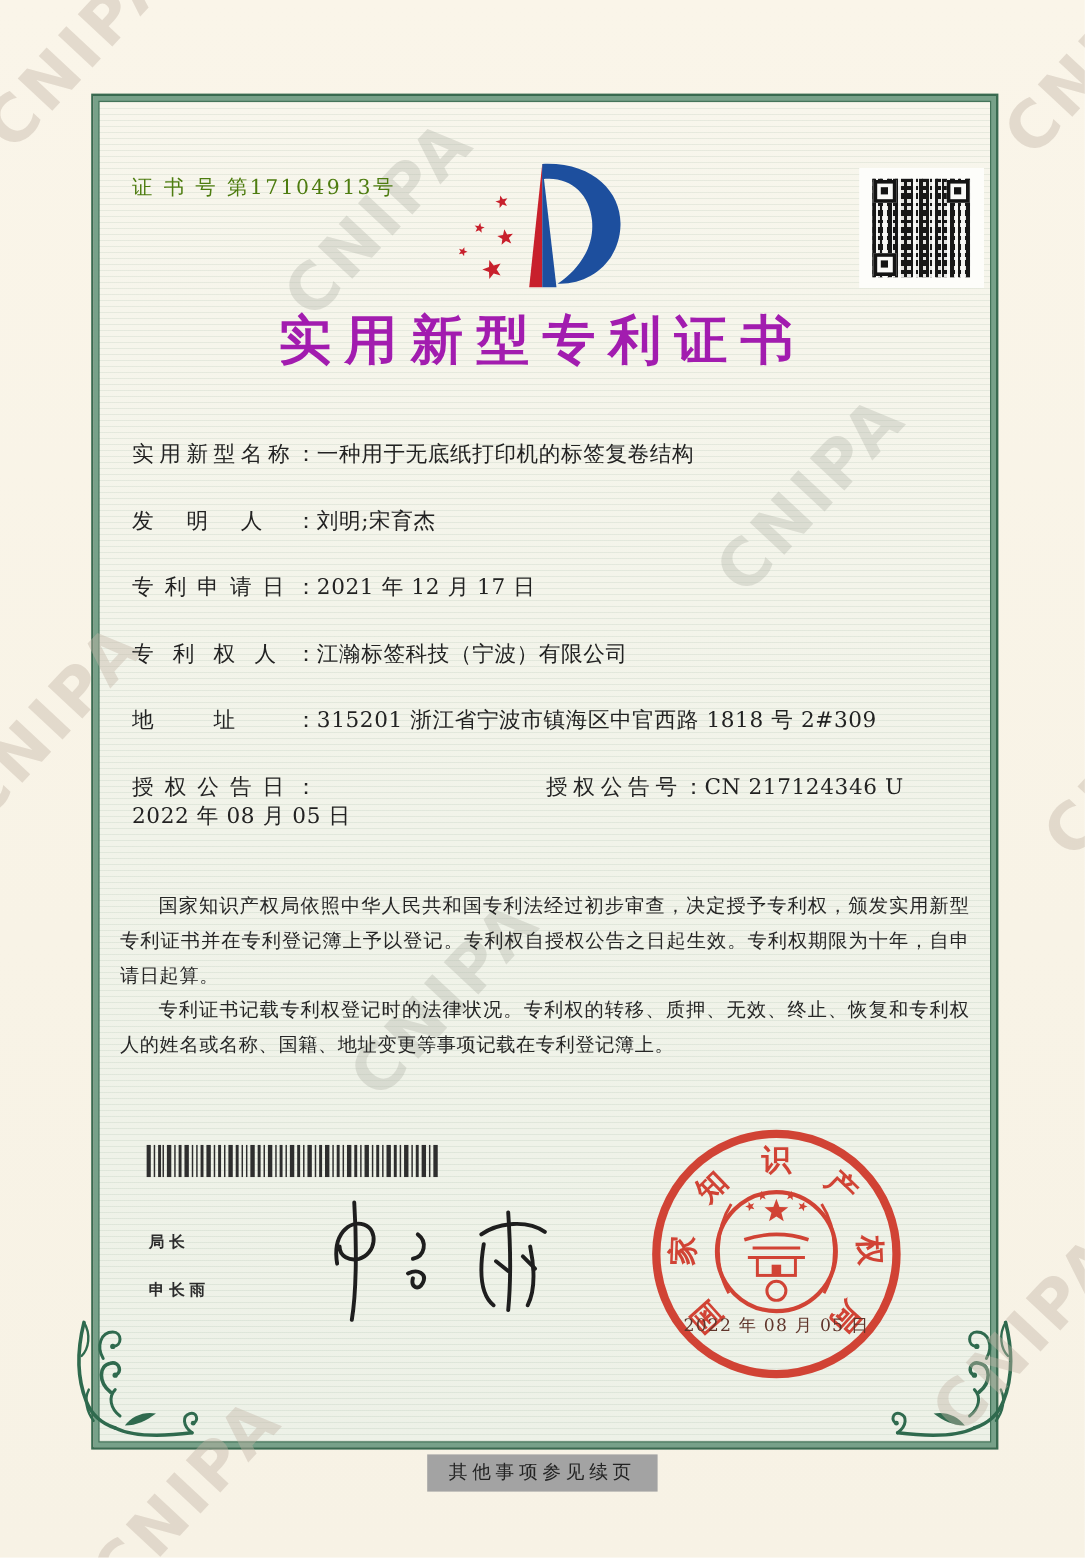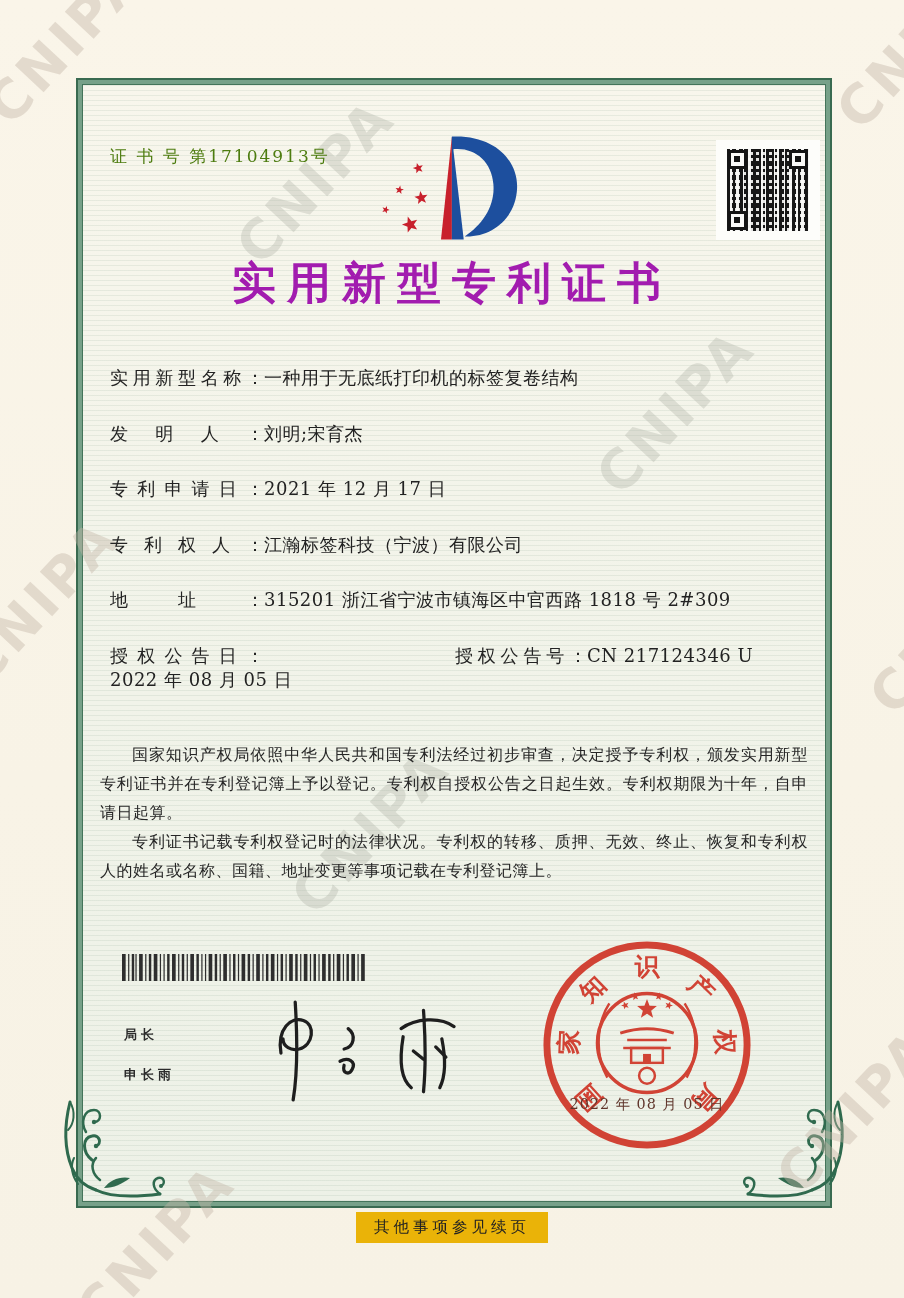--- a/index.html
+++ b/index.html
@@ -61,21 +61,21 @@
   .director{position:absolute;left:124px;top:1026px;font-family:"DejaVu Sans","Liberation Sans",sans-serif;
             font-weight:bold;font-size:13px;letter-spacing:4px;color:#2b2b2b;}
   .director-name{top:1066px;}
   .signature{position:absolute;left:250px;top:994px;width:235px;height:112px;}
 
   .seal{position:absolute;left:538px;top:936px;width:218px;height:218px;opacity:.92;}
 
   .page-footer{position:absolute;left:0;right:0;top:1164px;text-align:center;
                font-size:14.5px;letter-spacing:2px;color:#2c2c2c;}
   .note{position:absolute;left:0;right:0;top:1212px;text-align:center;}
-  .note span{display:inline-block;background:#eab308;padding:5px 18px;font-size:15.5px;
+  .note span{display:inline-block;background:#a3a3a3;padding:5px 18px;font-size:15.5px;
              letter-spacing:4px;color:#222;}
 </style>
 </head>
 <body>
 
 <div class="wm" style="left:-35px;top:10px;">CNIPA</div>
 <div class="wm inner" style="left:215px;top:150px;">CNIPA</div>
 <div class="wm" style="left:815px;top:15px;">CNIPA</div>
 <div class="wm inner" style="left:575px;top:380px;">CNIPA</div>
 <div class="wm" style="left:-60px;top:570px;">CNIPA</div>

